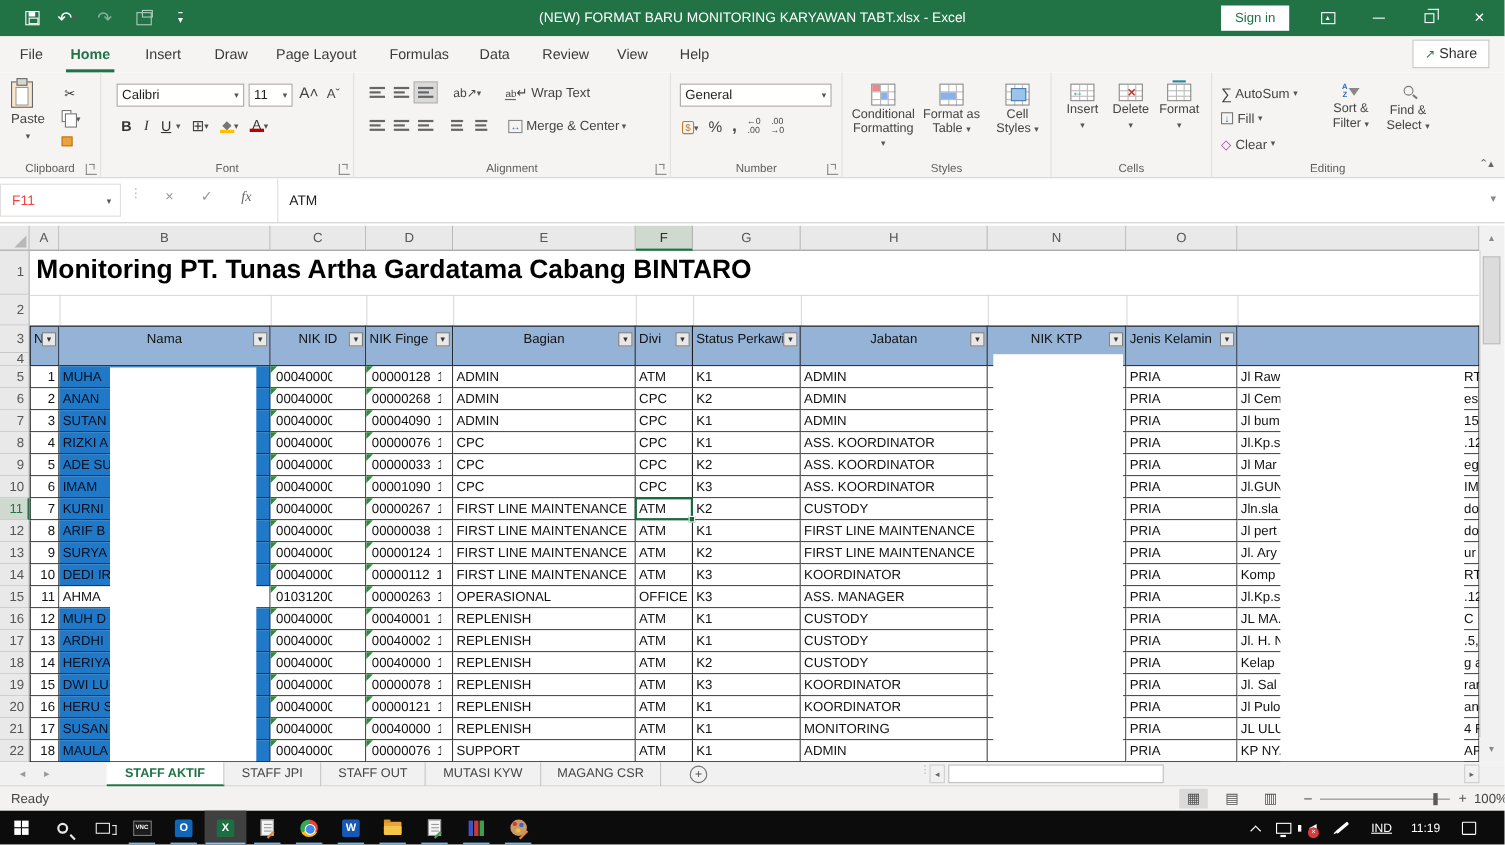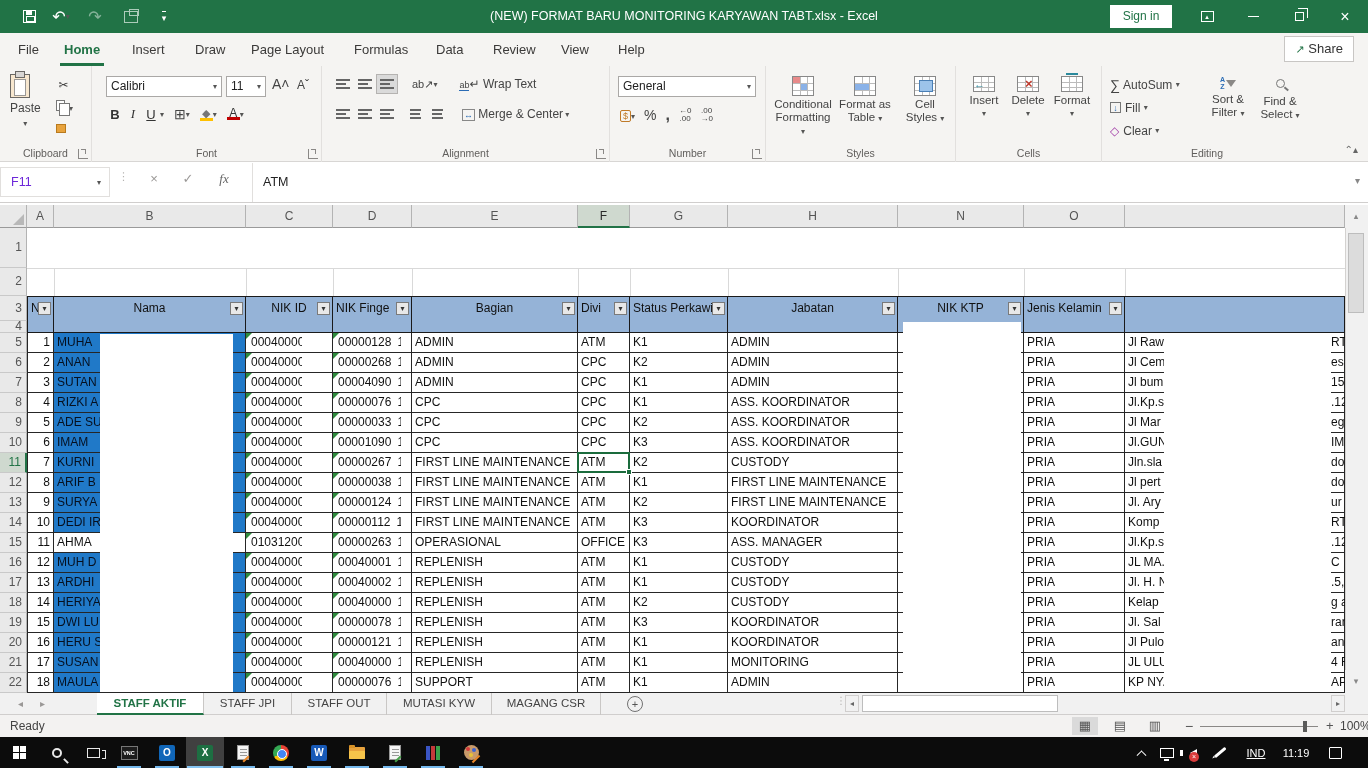--- a/index.html
+++ b/index.html
@@ -87,21 +87,21 @@
   .clear-ico { color:#a23fa8; font-size:12px; margin-right:4px; }
   .az-ico { display:inline-flex; flex-direction:column; font-size:7px; line-height:7px; color:#2b6cb5; font-weight:bold; margin-bottom:1px; }
   .funnel { width:0; height:0; border-left:5px solid transparent; border-right:5px solid transparent; border-top:7px solid #8a8886; display:inline-block; }
   .mag { display:inline-block; width:9px; height:9px; border:1.5px solid #777; border-radius:50%; position:relative; }
   .mag::after { content:""; position:absolute; left:7px; top:8px; width:5px; height:1.5px; background:#777; transform:rotate(40deg); }
   #ribbon-collapse { position:absolute; right:10px; bottom:6px; font-size:10px; color:#666; }
 
   
   #formulabar { position:absolute; left:0; top:163px; width:1368px; height:40px; background:#fff; border-bottom:1px solid #d0cecd; }
   #namebox { position:absolute; left:0; top:4px; width:110px; height:30px; background:#fff; border:1px solid #e1dfdd; display:flex; align-items:center; }
-  #namebox .val { flex:1; padding-left:10px; font-size:12.5px; color:#6d28d9; }
+  #namebox .val { flex:1; padding-left:10px; font-size:12.5px; color:#ef4444; }
   #fb-grip { position:absolute; left:118px; top:10px; color:#b5b3b1; font-size:11px; letter-spacing:0; line-height:6px; }
   .fb-btn { position:absolute; top:8px; width:24px; text-align:center; color:#9a9896; font-size:13px; }
   #fx-btn { font-style:italic; font-family:"Liberation Serif", serif; color:#666; }
   #fb-content { position:absolute; left:252px; top:0; right:30px; height:39px; line-height:39px; padding-left:10px; font-size:12.5px; color:#222; border-left:1px solid #e1dfdd; }
   #fb-expand { position:absolute; right:8px; top:12px; color:#888; font-size:10px; }
 
   
   #sheet { position:absolute; left:0; top:205px; width:1368px; height:488px; background:#fff; overflow:hidden; }
   .colhdr { position:absolute; top:0; height:23px; background:#e9e9e9; border-right:1px solid #b3b3b3; border-bottom:1px solid #9a9a9a; text-align:center; line-height:22px; font-size:12px; color:#555; }
   .colhdr.sel { background:#cfd9cf; border-bottom:2px solid #217346; color:#2a2a2a; }
@@ -451,20 +451,21 @@
       <div class="rowhdr" style="top: 288px; height: 20px; line-height: 19px;">13</div>
       <div class="rowhdr" style="top: 308px; height: 20px; line-height: 19px;">14</div>
       <div class="rowhdr" style="top: 328px; height: 20px; line-height: 19px;">15</div>
       <div class="rowhdr" style="top: 348px; height: 20px; line-height: 19px;">16</div>
       <div class="rowhdr" style="top: 368px; height: 20px; line-height: 19px;">17</div>
       <div class="rowhdr" style="top: 388px; height: 20px; line-height: 19px;">18</div>
       <div class="rowhdr" style="top: 408px; height: 20px; line-height: 19px;">19</div>
       <div class="rowhdr" style="top: 428px; height: 20px; line-height: 19px;">20</div>
       <div class="rowhdr" style="top: 448px; height: 20px; line-height: 19px;">21</div>
       <div class="rowhdr" style="top: 468px; height: 20px; line-height: 19px;">22</div>
+      <div id="sheet-title">Monitoring PT. Tunas Artha Gardatama Cabang BINTARO</div>
       <div class="gl-h" style="left: 27px; top: 63px; width: 1318px;"></div>
       <div class="gl-v" style="left: 54px; top: 63px; height: 28px;"></div>
       <div class="gl-v" style="left: 246px; top: 63px; height: 28px;"></div>
       <div class="gl-v" style="left: 333px; top: 63px; height: 28px;"></div>
       <div class="gl-v" style="left: 412px; top: 63px; height: 28px;"></div>
       <div class="gl-v" style="left: 578px; top: 63px; height: 28px;"></div>
       <div class="gl-v" style="left: 630px; top: 63px; height: 28px;"></div>
       <div class="gl-v" style="left: 728px; top: 63px; height: 28px;"></div>
       <div class="gl-v" style="left: 898px; top: 63px; height: 28px;"></div>
       <div class="gl-v" style="left: 1024px; top: 63px; height: 28px;"></div>

